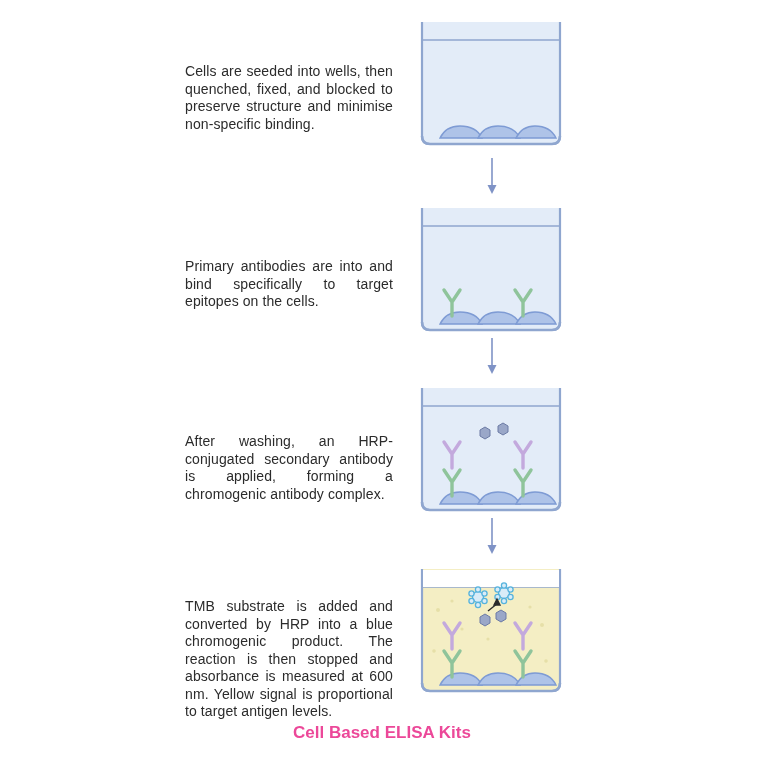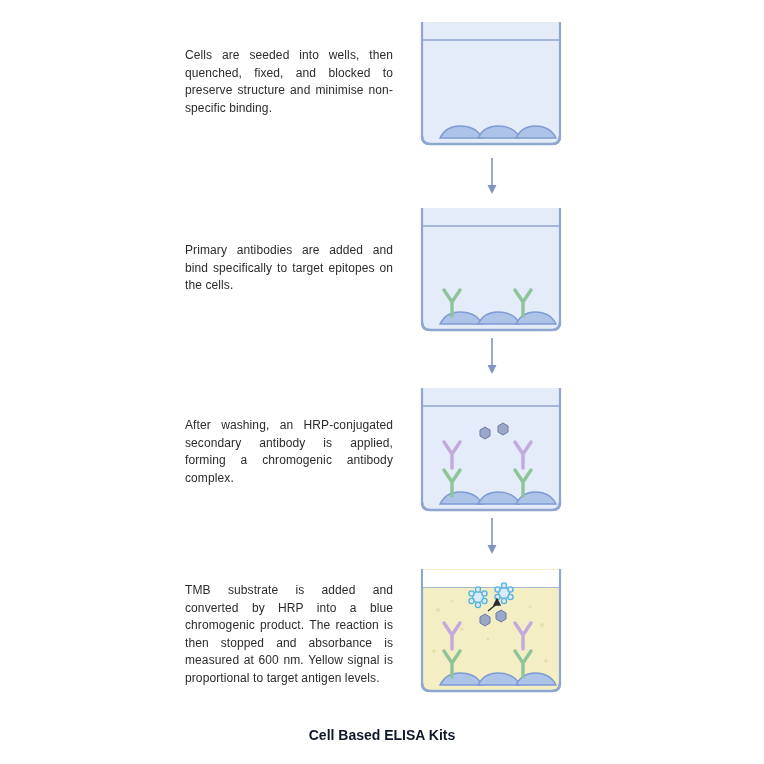--- a/index.html
+++ b/index.html
@@ -21,26 +21,27 @@
   }
   .step {
     position: absolute;
     left: 0;
     width: 764px;
   }
   .step-text {
     position: absolute;
     left: 185px;
     width: 208px;
-    font-size: 12px;
+    font-size: 14px;
     line-height: 17.5px;
     color: #2b2b2b;
     text-align: justify;
     text-align-last: left;
     letter-spacing: 0.1px;
+    margin-top: 16px;
   }
   .well-wrap {
     position: absolute;
     left: 418px;
     width: 146px;
   }
   .arrow {
     position: absolute;
     left: 486px;
     width: 12px;
@@ -71,23 +72,23 @@
   }
   .brand-sub {
     position: absolute;
     right: 2px;
     bottom: -9px;
     font-size: 10px;
     color: #7d7d7d;
     letter-spacing: 0.2px;
   }
   .footer-label {
-    font-size: 14px;
+    font-size: 17px;
     font-weight: bold;
-    color: #0f172a;
+    color: #ec4899;
     padding-bottom: 3px;
   }
 </style>
 </head>
 <body>
 
 <div id="diagram">
 
   <div class="step" style="top:0px;">
     <div class="step-text" style="top:47px;">Cells are seeded into wells, then quenched, fixed, and blocked to preserve structure and minimise non-specific binding.</div>
@@ -110,21 +111,21 @@
   </div>
 
   <div class="arrow" style="top:158px;">
     <svg width="12" height="38" viewBox="0 0 12 38">
       <line x1="6" y1="0" x2="6" y2="28" stroke="#7f93c6" stroke-width="1.6"></line>
       <path d="M1.5 27 L6 36 L10.5 27 Z" fill="#7f93c6"></path>
     </svg>
   </div>
 
   <div class="step" style="top:200px;">
-    <div class="step-text" style="top:42px;">Primary antibodies are added and bind specifically to target epitopes on the cells.</div>
+    <div class="step-text" style="top:42px;">Primary antibodies are into and bind specifically to target epitopes on the cells.</div>
     <div class="well-wrap" style="top:4px;">
       <svg width="146" height="130" viewBox="0 0 146 130">
         <path d="M4 4 L4 118 Q4 126 12 126 L134 126 Q142 126 142 118 L142 4" fill="#e3ecf8" stroke="#8fa6cf" stroke-width="2.2"></path>
         <line x1="4" y1="22" x2="142" y2="22" stroke="#8fa6cf" stroke-width="1.6"></line>
         <g>
           <path d="M22 120 q6 -12 20 -12 q16 0 22 12 z" fill="#aec3e8" stroke="#7e9bd4" stroke-width="1.4"></path>
           <path d="M60 120 q6 -12 20 -12 q16 0 22 12 z" fill="#aec3e8" stroke="#7e9bd4" stroke-width="1.4"></path>
           <path d="M98 120 q6 -12 19 -12 q15 0 21 12 z" fill="#aec3e8" stroke="#7e9bd4" stroke-width="1.4"></path>
         </g>
         <g stroke="#8fc49b" stroke-width="3.4" fill="none" stroke-linecap="round">

